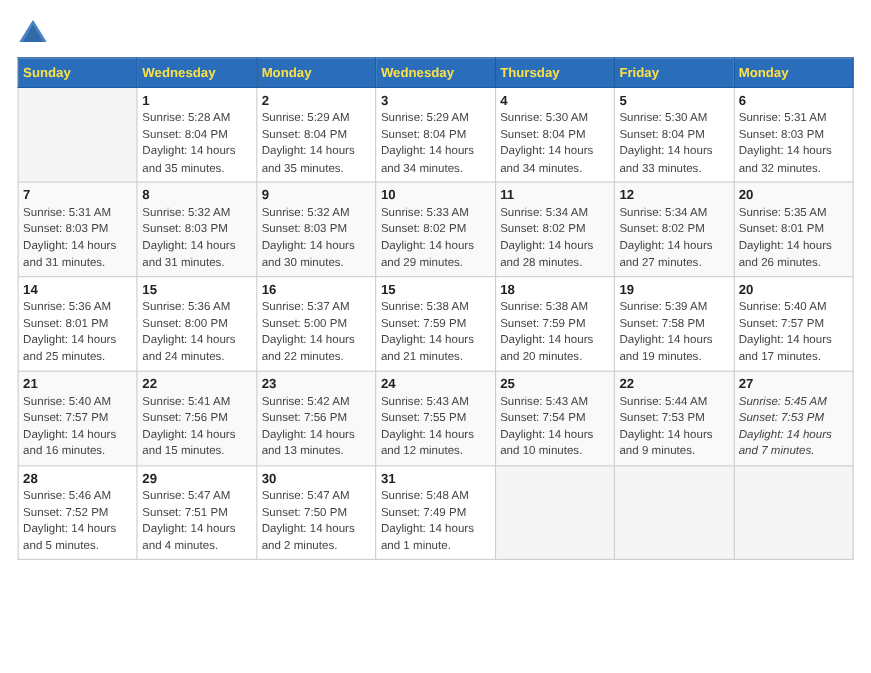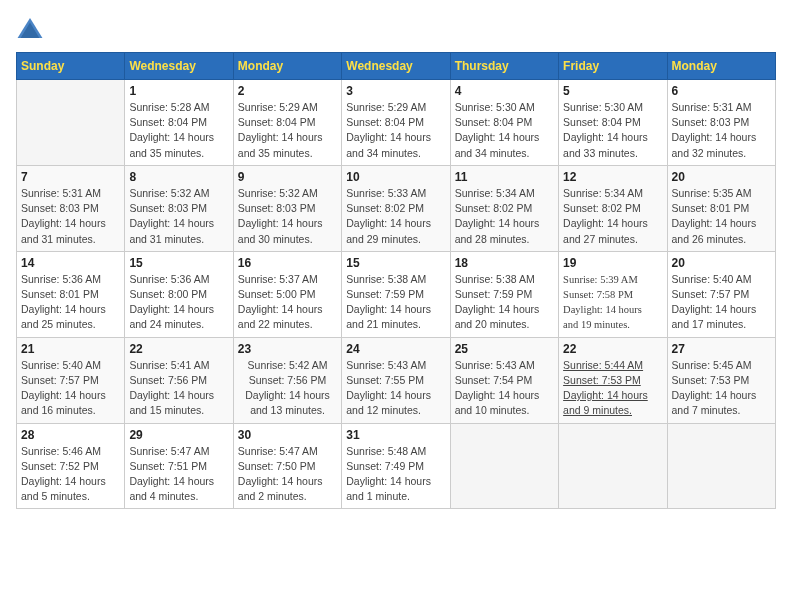--- a/index.html
+++ b/index.html
@@ -246,21 +246,21 @@
         </td>
         <td>
           <span class="day-number">18</span>
           <div class="day-info" style="white-space: pre-line;">Sunrise: 5:38 AM
 Sunset: 7:59 PM
 Daylight: 14 hours
 and 20 minutes.</div>
         </td>
         <td>
           <span class="day-number">19</span>
-          <div class="day-info" style="white-space: pre-line; font-family: Liberation Serif, serif;">Sunrise: 5:39 AM
+          <div class="day-info" style="white-space: pre-line;">Sunrise: 5:39 AM
 Sunset: 7:58 PM
 Daylight: 14 hours
 and 19 minutes.</div>
         </td>
         <td>
           <span class="day-number">20</span>
           <div class="day-info" style="white-space: pre-line;">Sunrise: 5:40 AM
 Sunset: 7:57 PM
 Daylight: 14 hours
 and 17 minutes.</div>
@@ -276,49 +276,49 @@
         </td>
         <td>
           <span class="day-number">22</span>
           <div class="day-info" style="white-space: pre-line;">Sunrise: 5:41 AM
 Sunset: 7:56 PM
 Daylight: 14 hours
 and 15 minutes.</div>
         </td>
         <td>
           <span class="day-number">23</span>
-          <div class="day-info" style="white-space: pre-line; text-align: center;">Sunrise: 5:42 AM
+          <div class="day-info" style="white-space: pre-line;">Sunrise: 5:42 AM
 Sunset: 7:56 PM
 Daylight: 14 hours
 and 13 minutes.</div>
         </td>
         <td>
           <span class="day-number">24</span>
           <div class="day-info" style="white-space: pre-line;">Sunrise: 5:43 AM
 Sunset: 7:55 PM
 Daylight: 14 hours
 and 12 minutes.</div>
         </td>
         <td>
           <span class="day-number">25</span>
           <div class="day-info" style="white-space: pre-line;">Sunrise: 5:43 AM
 Sunset: 7:54 PM
 Daylight: 14 hours
 and 10 minutes.</div>
         </td>
         <td>
           <span class="day-number">22</span>
-          <div class="day-info" style="white-space: pre-line; text-decoration: underline;">Sunrise: 5:44 AM
+          <div class="day-info" style="white-space: pre-line;">Sunrise: 5:44 AM
 Sunset: 7:53 PM
 Daylight: 14 hours
 and 9 minutes.</div>
         </td>
         <td>
           <span class="day-number">27</span>
-          <div class="day-info" style="white-space: pre-line;">Sunrise: 5:45 AM
+          <div class="day-info" style="white-space: pre-line; font-style: italic;">Sunrise: 5:45 AM
 Sunset: 7:53 PM
 Daylight: 14 hours
 and 7 minutes.</div>
         </td>
       </tr>
       <tr>
         <td>
           <span class="day-number">28</span>
           <div class="day-info" style="white-space: pre-line;">Sunrise: 5:46 AM
 Sunset: 7:52 PM

